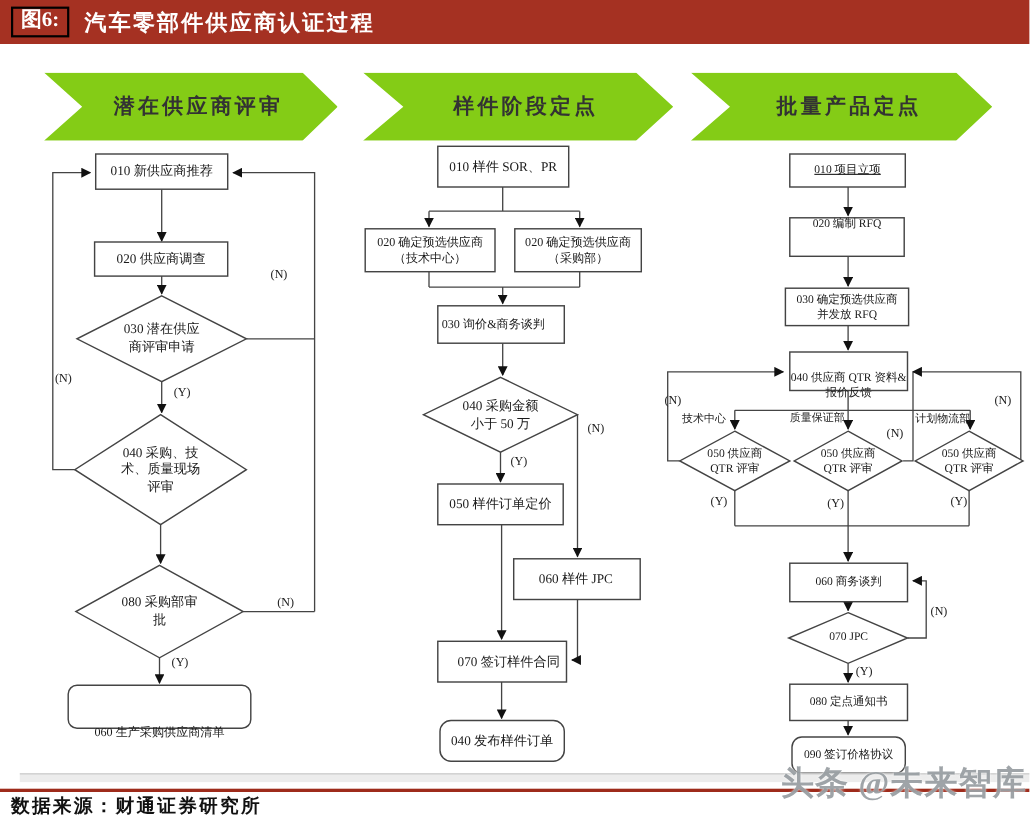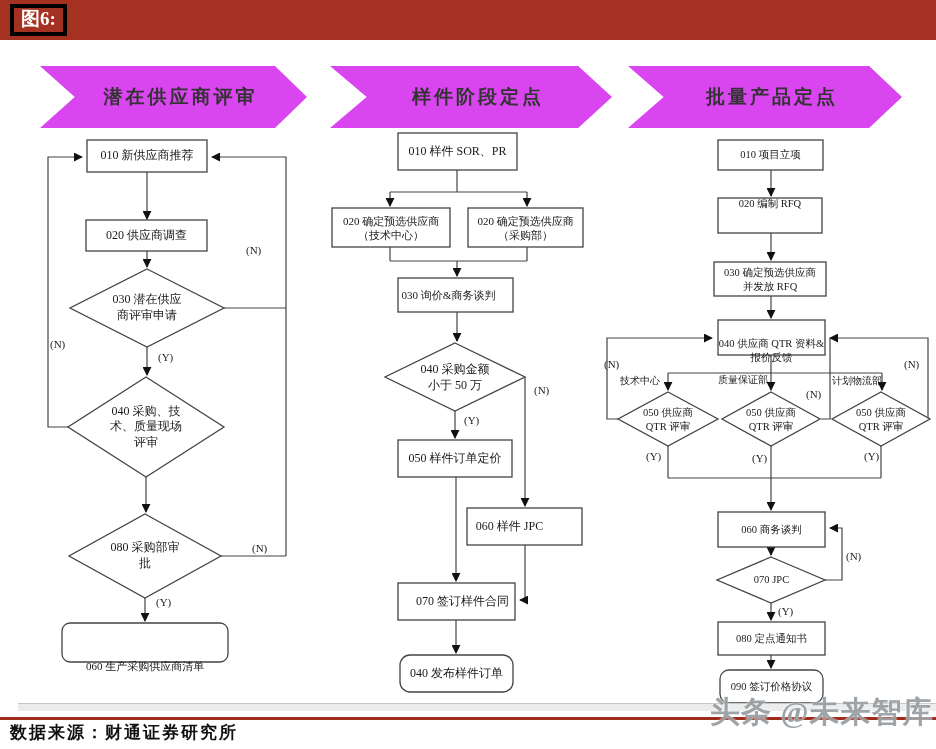--- a/index.html
+++ b/index.html
@@ -1,45 +1,46 @@
 <!DOCTYPE html>
 <html><head>
 <meta charset="utf-8">
 <style>
   html,body{margin:0;padding:0;}
   body{width:936px;height:749px;position:relative;background:#fff;overflow:hidden;
        font-family:"Liberation Serif",serif;}
   .abs{position:absolute;}
   
   .titlebar{left:0;top:0;width:936px;height:40px;background:#A53122;display:flex;align-items:center;}
-  .title-tag{margin-left:10px;border:4px solid #000000;color:#fff;font-weight:bold;font-size:19px;
+  .title-tag{margin-left:10px;border:2px solid #000000;color:#fff;font-weight:bold;font-size:19px;
              padding:1px 7px 2px 7px;line-height:1.1;}
   .title-text{margin-left:14px;color:#fff;font-weight:bold;font-size:20px;letter-spacing:2px;}
   
-  .banner{height:62px;background:#d946ef;display:flex;align-items:center;justify-content:center;
+  .banner{height:62px;background:#84cc16;display:flex;align-items:center;justify-content:center;
           clip-path:polygon(0% 0%,88% 0%,100% 50%,88% 100%,0% 100%,13% 50%);
           font-size:19px;font-weight:bold;color:#333;letter-spacing:3px;padding-left:14px;box-sizing:border-box;}
   
   .node{display:flex;align-items:center;justify-content:center;text-align:center;
         font-size:12px;color:#1a1a1a;line-height:1.3;white-space:pre-line;}
   .f11{font-size:11px;} .f105{font-size:10.5px;}
   .yn{font-size:11px;color:#222;}
   .dept{font-size:10px;color:#222;white-space:nowrap;}
   
   .graybar{left:18px;top:703px;width:918px;height:8px;background:#ececec;border-top:1px solid #c6c6c6;box-sizing:border-box;}
   .redline{left:0;top:717px;width:936px;height:3px;background:#9E2B1B;}
   .source{left:10px;top:721px;font-size:17px;font-weight:bold;color:#111;letter-spacing:2px;}
   .watermark{left:688px;top:692px;width:248px;font-size:30px;font-weight:bold;color:#9aa0a4;
              text-shadow:0 0 2px #ffffff;opacity:.95;letter-spacing:1px;z-index:10;margin-left:22px;}
 </style>
 </head>
 <body>
 
 <div class="abs titlebar">
   <span class="title-tag">图6:</span>
+  <span class="title-text">汽车零部件供应商认证过程</span>
 </div>
 
 <div class="abs banner" style="left:40px;top:66px;width:267px;">
     <span>潜在供应商评审</span>
   </div>
 <div class="abs banner" style="left:330px;top:66px;width:282px;">
     <span>样件阶段定点</span>
   </div>
 <div class="abs banner" style="left:628px;top:66px;width:274px;">
     <span>批量产品定点</span>
@@ -142,27 +143,27 @@
 
 <div class="abs node" style="left:398px;top:133px;width:119px;height:37px;">010 样件 SOR、PR</div>
 <div class="abs node f11" style="left:330px;top:210px;width:122px;height:36px;">020 确定预选供应商
 （技术中心）</div>
 <div class="abs node f11" style="left:466px;top:210px;width:119px;height:36px;">020 确定预选供应商
 （采购部）</div>
 <div class="abs node f11" style="left:398px;top:278px;width:101px;height:34px;">030 询价&amp;商务谈判</div>
 <div class="abs node" style="left:393px;top:359px;width:124px;height:38px;">040 采购金额
 小于 50 万</div>
 <div class="abs node" style="left:398px;top:440px;width:114px;height:37px;">050 样件订单定价</div>
-<div class="abs node" style="left:461px;top:508px;width:97px;height:37px;">060 样件 JPC</div>
+<div class="abs node" style="left:475px;top:508px;width:97px;height:37px;">060 样件 JPC</div>
 <div class="abs node" style="left:398px;top:583px;width:129px;height:37px;">070 签订样件合同</div>
 <div class="abs node" style="left:400px;top:655px;width:113px;height:37px;">040 发布样件订单</div>
 <div class="abs yn" style="left:464px;top:414px;">(Y)</div>
 <div class="abs yn" style="left:534px;top:384px;">(N)</div>
 
-<div class="abs node f105" style="left:718px;top:140px;width:105px;height:30px;">010 项目立项</div>
+<div class="abs node f105" style="left:718px;top:140px;width:105px;height:30px;text-decoration:underline;">010 项目立项</div>
 <div class="abs node f105" style="left:718px;top:186px;width:104px;height:35px;">020 编制 RFQ</div>
 <div class="abs node f105" style="left:712px;top:264px;width:116px;height:32px;">030 确定预选供应商
 并发放 RFQ</div>
 <div class="abs node f105" style="left:714px;top:322px;width:115px;height:33px;margin-top:12px;">040 供应商 QTR 资料&amp;
 报价反馈</div>
 <div class="abs dept" style="left:620px;top:374px;">技术中心</div>
 <div class="abs dept" style="left:718px;top:373px;">质量保证部</div>
 <div class="abs dept" style="left:832px;top:374px;">计划物流部</div>
 <div class="abs node f105" style="left:622px;top:402px;width:92px;height:36px;">050 供应商
 QTR 评审</div>

